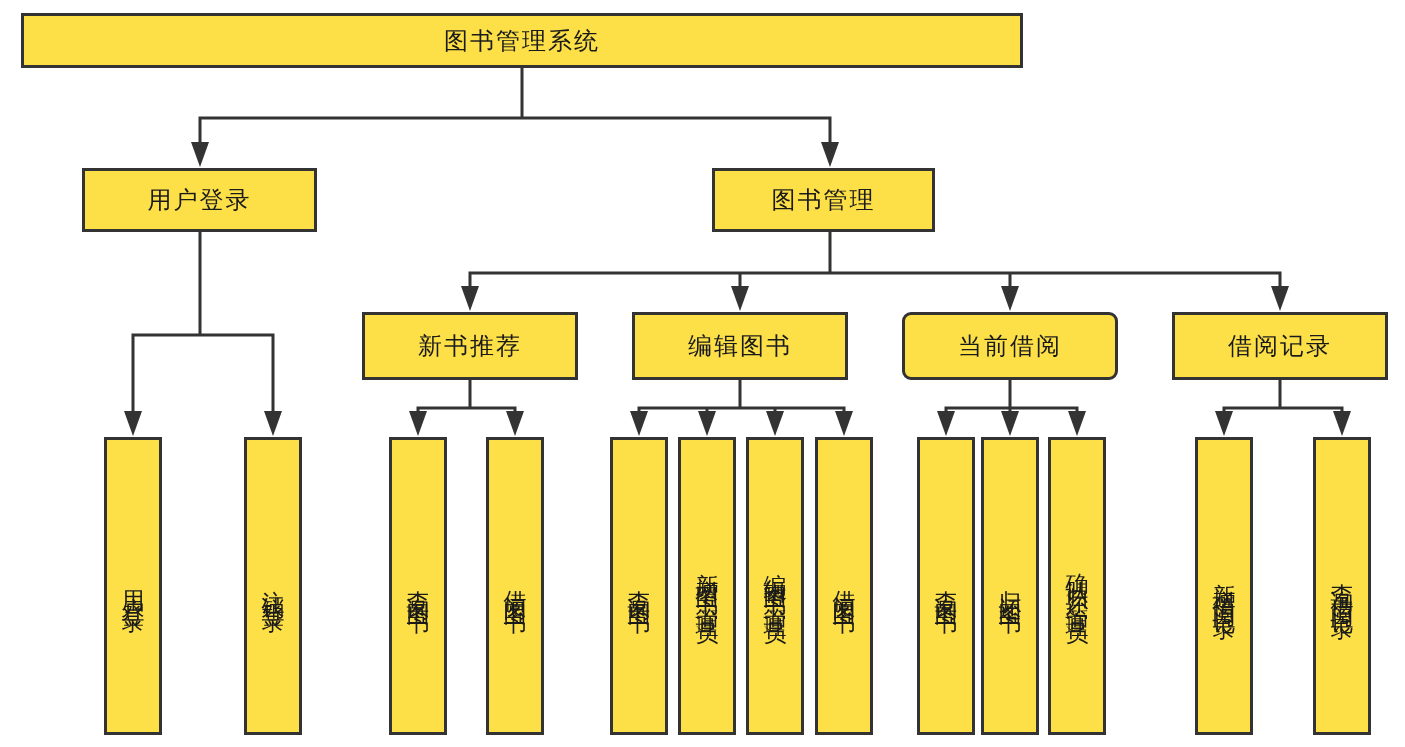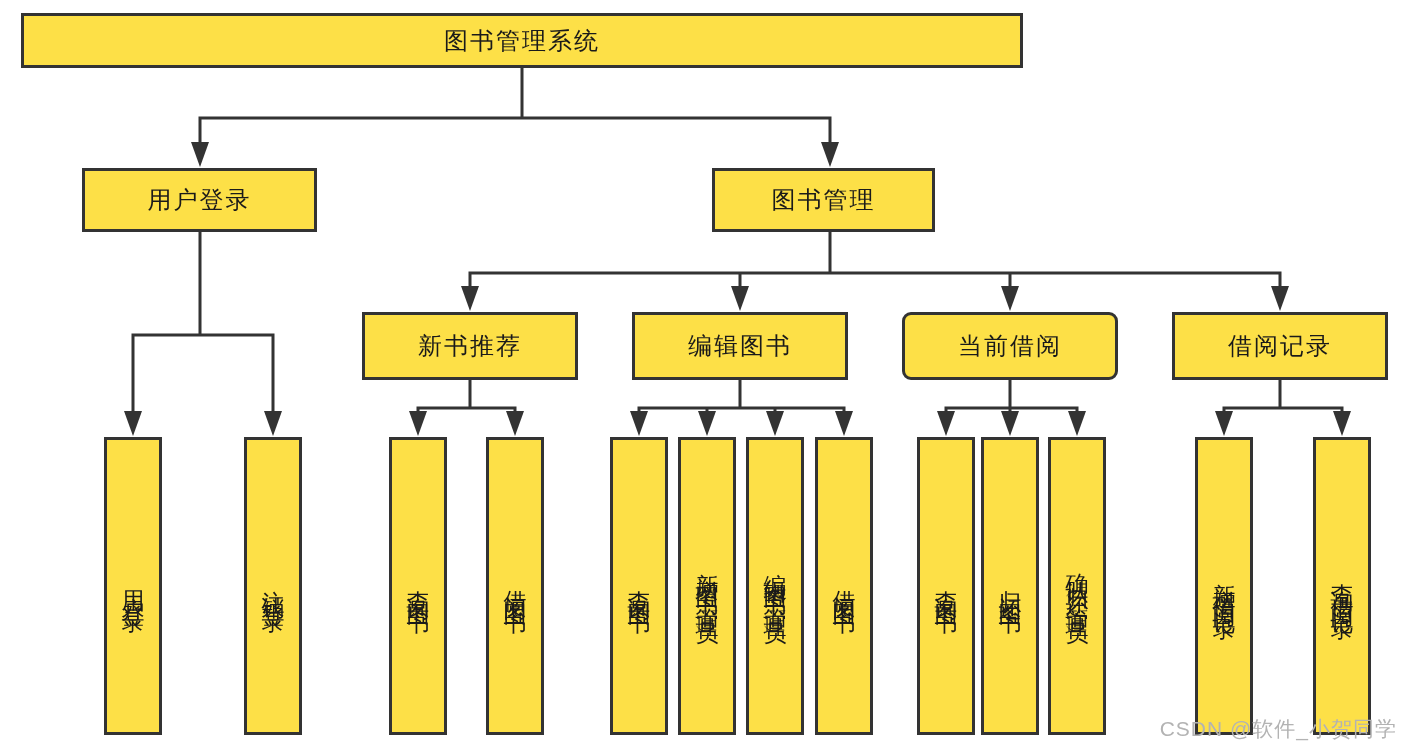--- a/index.html
+++ b/index.html
@@ -141,15 +141,14 @@
   <div class="node v leaf lf5">查询图书</div>
   <div class="node v leaf lf6">新增图书（管理员）</div>
   <div class="node v leaf lf7">编辑图书（管理员）</div>
   <div class="node v leaf lf8">借阅图书</div>
   <div class="node v leaf lf9">查询图书</div>
   <div class="node v leaf lf10">归还图书</div>
   <div class="node v leaf lf11">确认归还（管理员）</div>
   <div class="node v leaf lf12">新增借阅记录</div>
   <div class="node v leaf lf13">查询借阅记录</div>
 
-  <div id="watermark">CSDN @软件_小贺同学</div>
 
 </div>
 
 </body></html>

